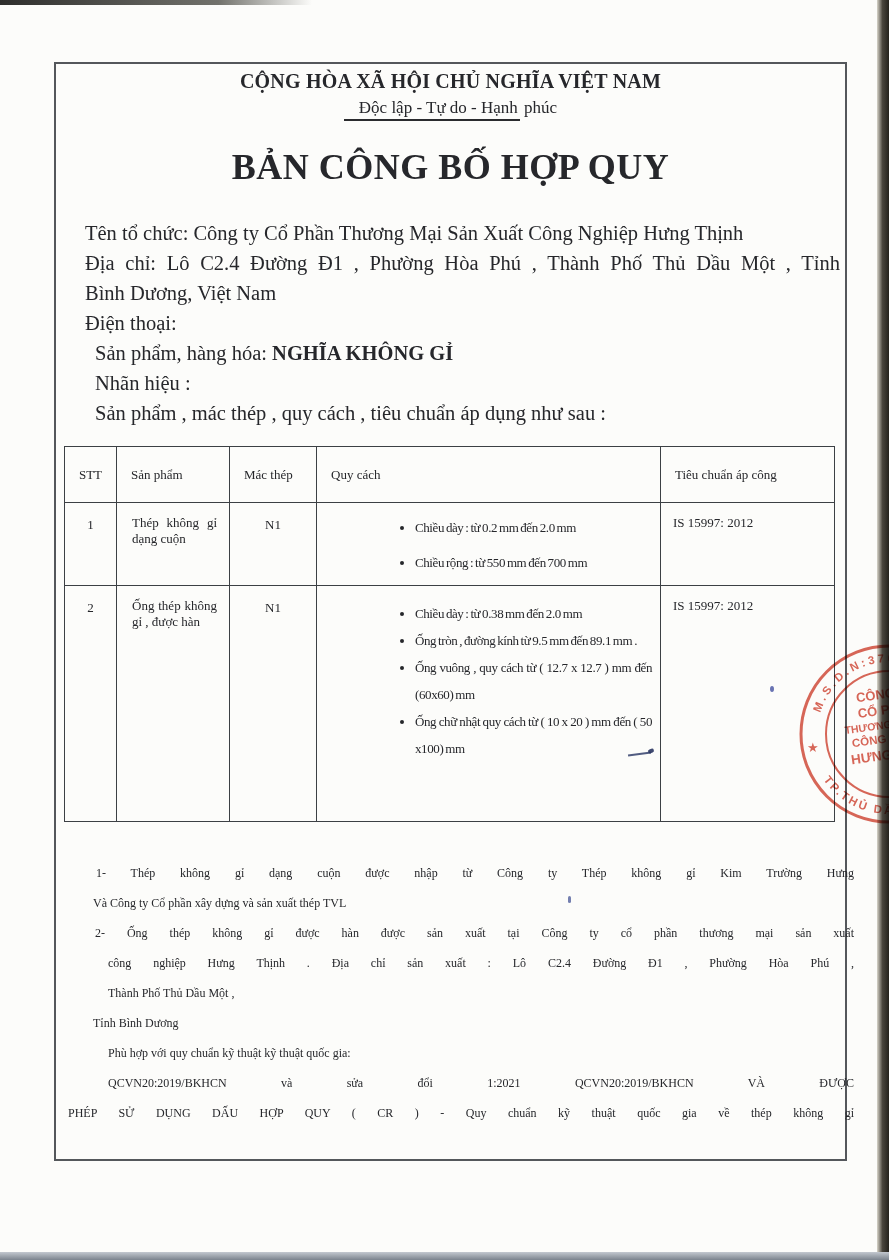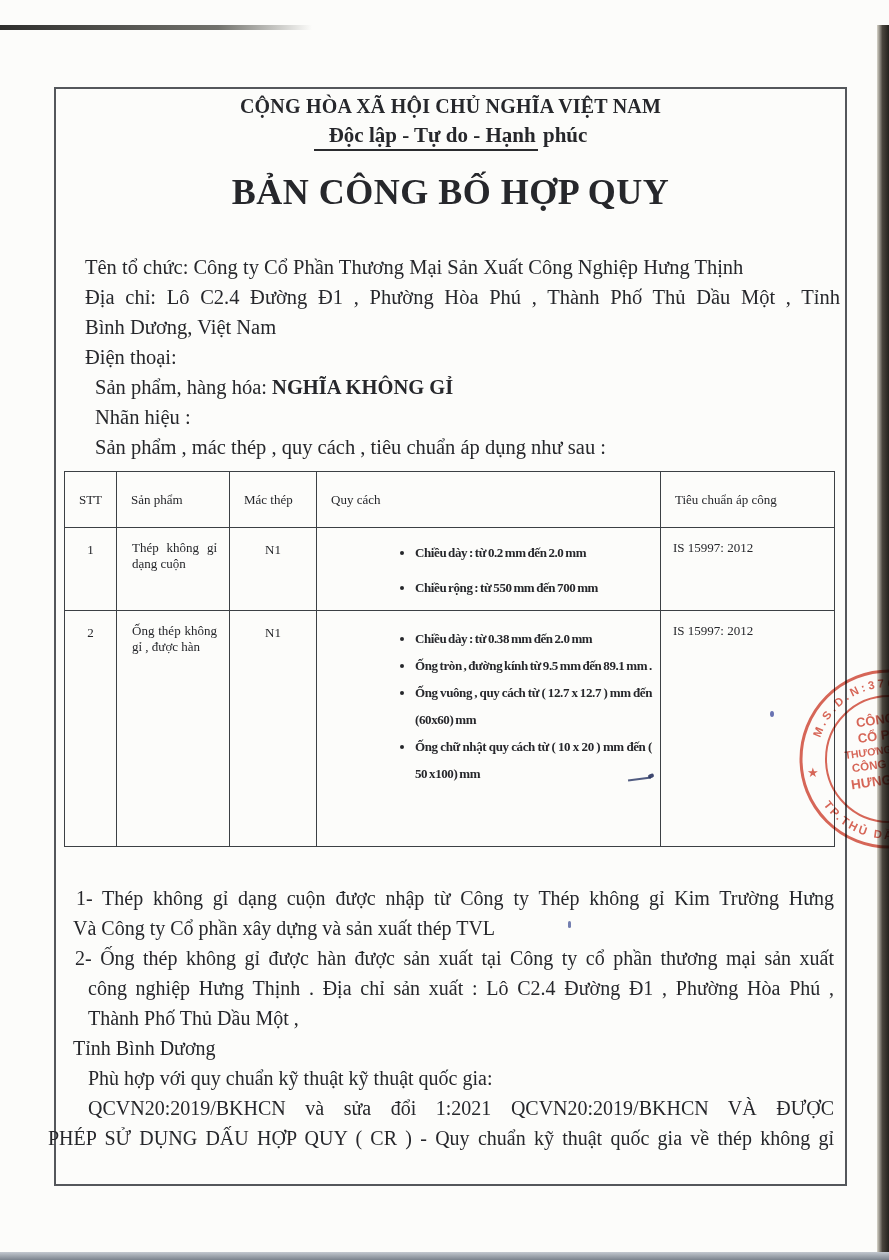--- a/index.html
+++ b/index.html
@@ -2,61 +2,61 @@
 <html><head>
 <meta charset="utf-8">
 <style>
   html,body{margin:0;padding:0;}
   body{
     width:889px;height:1260px;position:relative;overflow:hidden;
     background:#fcfcfa;
     font-family:"Liberation Serif","DejaVu Serif",serif;
     color:#26272b;
   }
-  .page{position:absolute;inset:0;margin-top:25px;}
+  .page{position:absolute;inset:0;}
   
   .edge-top{position:absolute;left:0;top:0;width:312px;height:5px;
     background:linear-gradient(to right,#2e2e2c,#72726c 70%,rgba(255,255,255,0));}
   .edge-right{position:absolute;right:0;top:0;width:12px;height:100%;
     background:linear-gradient(to right,#d8d5ca,#4a463e 45%,#24221d);}
   .edge-bottom{position:absolute;left:0;bottom:0;width:100%;height:8px;
     background:linear-gradient(to bottom,#c3c8cf,#7b838d);}
   
   .frame{position:absolute;left:54px;top:62px;width:793px;height:1099px;
     box-sizing:border-box;border:2px solid #54575b;}
   
   .hdr{position:absolute;left:54px;width:793px;text-align:center;}
   .nat{top:70px;font-size:20px;font-weight:bold;letter-spacing:.2px;}
-  .motto{top:98px;font-size:21px;font-weight:bold;}
+  .motto{top:98px;font-size:17px;font-weight:normal;}
   .motto .under{border-bottom:2.5px solid #2a2b2e;padding:0 2px 2px 15px;}
   .doctitle{top:146px;font-size:36px;font-weight:bold;letter-spacing:.5px;}
   .docnum{top:190px;font-size:20px;}
   
-  .info{position:absolute;left:85px;top:227px;width:755px;font-size:20.5px;line-height:30px;}
+  .info{position:absolute;left:85px;top:218px;width:755px;font-size:20.5px;line-height:30px;}
   .info .ln{white-space:nowrap;}
   .ind10{padding-left:10px;}
   .taj{text-align:justify;text-align-last:justify;white-space:normal;}
   
   table.tbl{position:absolute;left:64px;top:446px;width:770px;table-layout:fixed;
     border-collapse:collapse;font-size:13px;}
   .tbl td{border:1.5px solid #3c4044;vertical-align:top;box-sizing:border-box;}
   .tbl tr.hd td{height:56px;vertical-align:middle;padding:0 0 0 14px;}
   .tbl td.c{text-align:center;padding:14px 0 0 0;}
   .tbl tr.hd td.c{padding:0;}
   .tbl td.sp{padding:12px 12px 0 15px;text-align:justify;border-radius:8px;}
   .tbl td.ts{padding:12px 6px 0 12px;}
   .tbl tr.r1{height:80px;} .tbl tr.r2{height:236px;}
-  .tbl ul{margin:0;padding:0 0 0 97px;list-style:disc outside;font-weight:bold;}
+  .tbl ul{margin:0;padding:0 0 0 97px;list-style:disc outside;}
   .tbl tr.r1 ul{margin-top:10px;}
   .tbl tr.r2 ul{margin-top:13px;}
   .tbl li{width:237px;text-align:justify;letter-spacing:-.4px;word-spacing:-1px;}
   .tbl tr.r1 li{line-height:28px;margin-bottom:7px;}
   .tbl tr.r2 li{line-height:27px;margin-bottom:0;}
   
-  .notes{position:absolute;left:48px;top:858px;width:786px;font-size:20px;line-height:30px;}
+  .notes{position:absolute;left:68px;top:858px;width:786px;font-size:12px;line-height:30px;}
   .pl25{padding-left:25px;} .pl27{padding-left:27px;} .pl28{padding-left:28px;}
   .pl40{padding-left:40px;}
   
   .stamp{position:absolute;left:760px;top:618px;width:129px;height:236px;
     mix-blend-mode:multiply;opacity:.92;}
   .stamp text{font-family:"Liberation Sans","DejaVu Sans",sans-serif;fill:#d65a4b;}
   
   .pen1{position:absolute;left:628px;top:753px;width:23px;height:0;
     border-top:2.5px solid #33406b;transform:rotate(-7deg);opacity:.85;}
   .pen1b{position:absolute;left:648px;top:749px;width:6px;height:4px;background:#2a3560;

